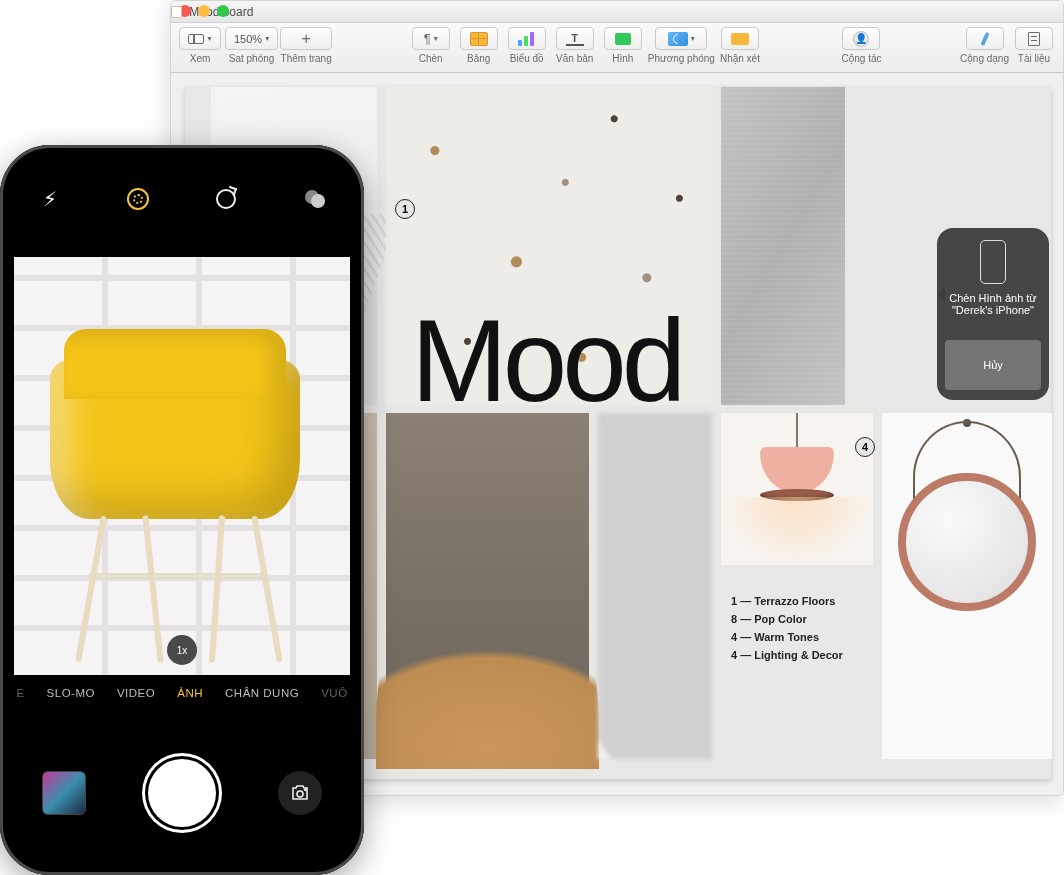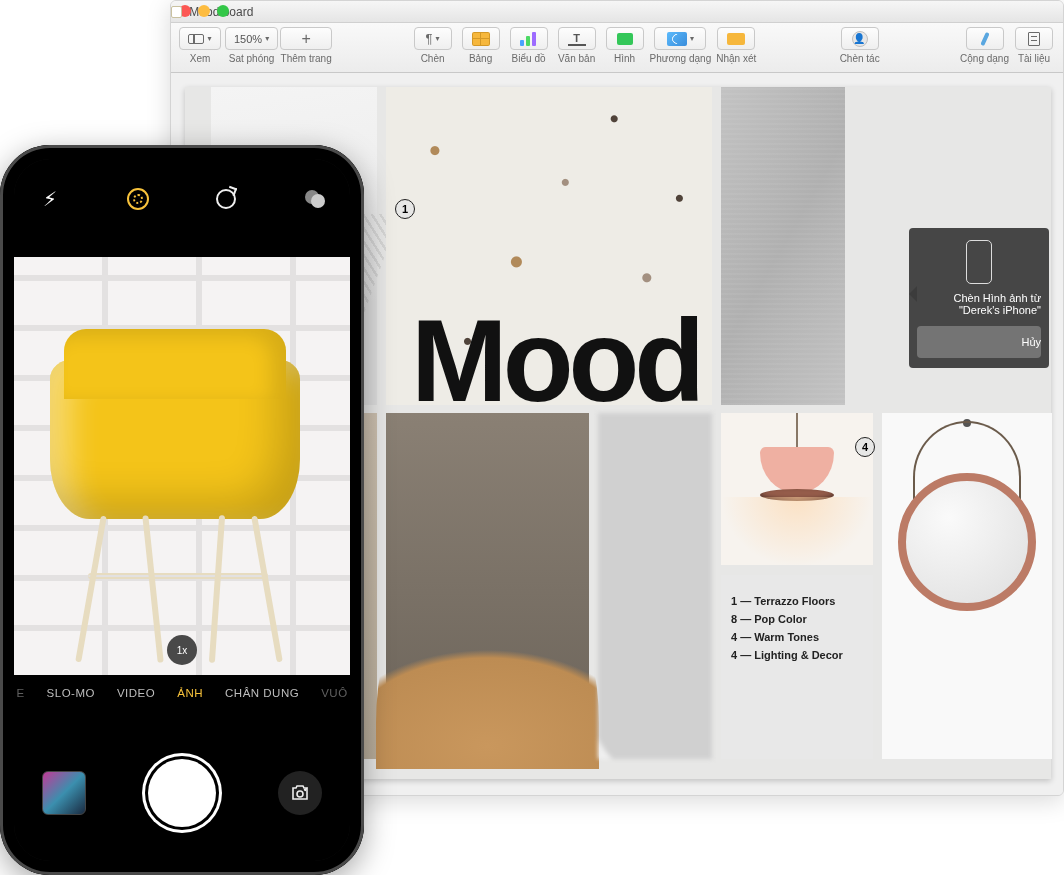--- a/index.html
+++ b/index.html
@@ -140,39 +140,39 @@
   
   .legend{position:absolute;left:536px;top:488px;width:152px;height:184px;background:#e8e8e8;padding:20px 10px 10px 10px;font-size:11px;font-weight:700;color:#222;}
   .legend div{margin-bottom:6px;white-space:nowrap;}
 
   
   .numbadge{position:absolute;width:20px;height:20px;border:1px solid #222;border-radius:50%;background:#e7e7e6;display:flex;align-items:center;justify-content:center;font-size:11px;font-weight:600;}
   .nb1{left:210px;top:112px;}
   .nb4{left:670px;top:350px;}
 
   
-  .title-block{position:absolute;left:226px;top:220px;font-family:"Helvetica Neue",Arial,sans-serif;font-weight:700;letter-spacing:-5px;color:#111;line-height:0.94;}
+  .title-block{position:absolute;left:226px;top:220px;font-family:"Helvetica Neue",Arial,sans-serif;font-weight:400;letter-spacing:-5px;color:#111;line-height:0.94;}
   .title-line{font-size:116px;}
 
   
   .bubble{
     position:absolute; right:14px; top:155px;
-    width:140px;
+    width:112px;
     background:rgba(60,60,60,0.94);
-    border-radius:4px;
+    border-radius:16px;
     padding:12px 8px 10px 8px;
-    color:#fff; font-size:11px; text-align:right;
+    color:#fff; font-size:11px; text-align:center;
     z-index:50;
   }
   .bubble::before{
     content:""; position:absolute; left:-8px; top:58px;
     border:8px solid transparent; border-right-color:rgba(60,60,60,0.94);
   }
   .b-phone{width:26px;height:44px;border:1.5px solid #ddd;border-radius:5px;margin:0 auto 8px auto;}
-  .b-cancel{margin-top:10px;background:rgba(255,255,255,0.25);border-radius:4px;padding:10px 0;font-size:11px;}
+  .b-cancel{margin-top:24px;background:rgba(255,255,255,0.25);border-radius:4px;padding:19px 0;font-size:11px;}
 
   
   .nb2{position:absolute;right:46px;top:86px;width:20px;height:20px;border:1px solid #222;border-radius:50%;display:flex;align-items:center;justify-content:center;font-size:11px;font-weight:600;background:#eee;}
 
   
   .iphone{
     position:absolute;
     left:0; top:145px;
     width:364px; height:730px;
     background:#111;
@@ -324,38 +324,38 @@
         <div class="btn">
             <span class="ticon sw-shape"></span>
           </div>
         <div class="lbl">Hình</div>
       </div>
       <div class="tbtn wide">
         <div class="btn">
             <span class="ticon sw-media"></span>
             <span class="caret">▾</span>
           </div>
-        <div class="lbl">Phương dạng</div>
+        <div class="lbl">Phương phóng</div>
       </div>
       <div class="tbtn">
         <div class="btn">
             <span class="ticon sw-comment"></span>
           </div>
         <div class="lbl">Nhận xét</div>
       </div>
     </div>
 
     <div class="spacer"></div>
 
     <div class="tgroup">
       <div class="tbtn">
         <div class="btn">
             <span class="ticon sw-collab">👤</span>
           </div>
-        <div class="lbl">Chèn tác</div>
+        <div class="lbl">Cộng tác</div>
       </div>
     </div>
 
     <div class="spacer"></div>
 
     <div class="tgroup">
       <div class="tbtn">
         <div class="btn">
             <span class="ticon sw-brush"></span>
           </div>

